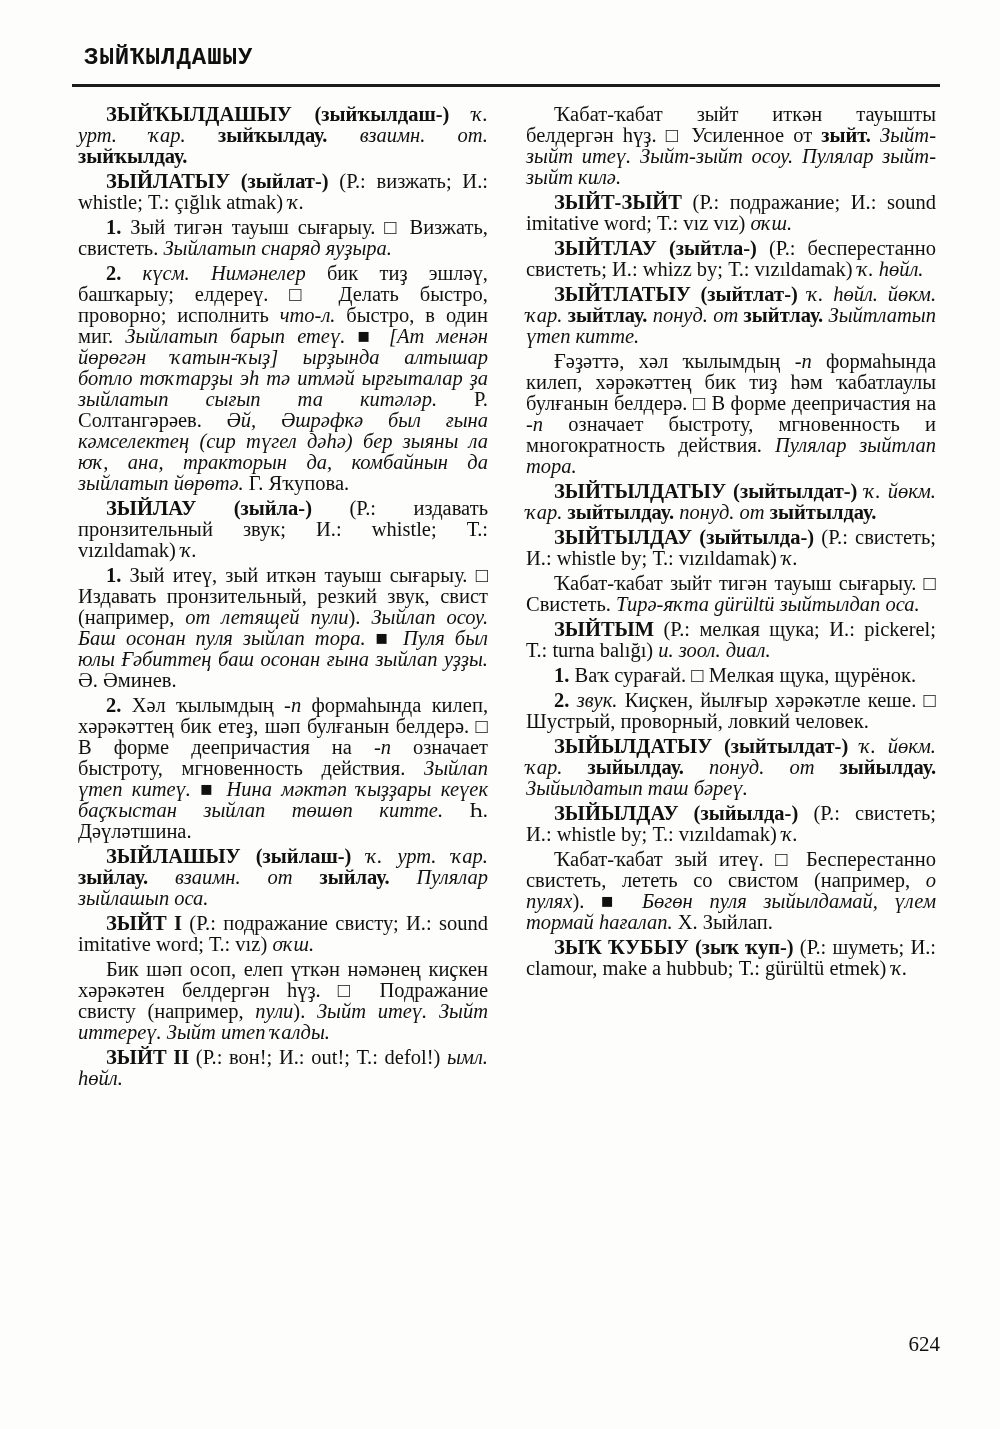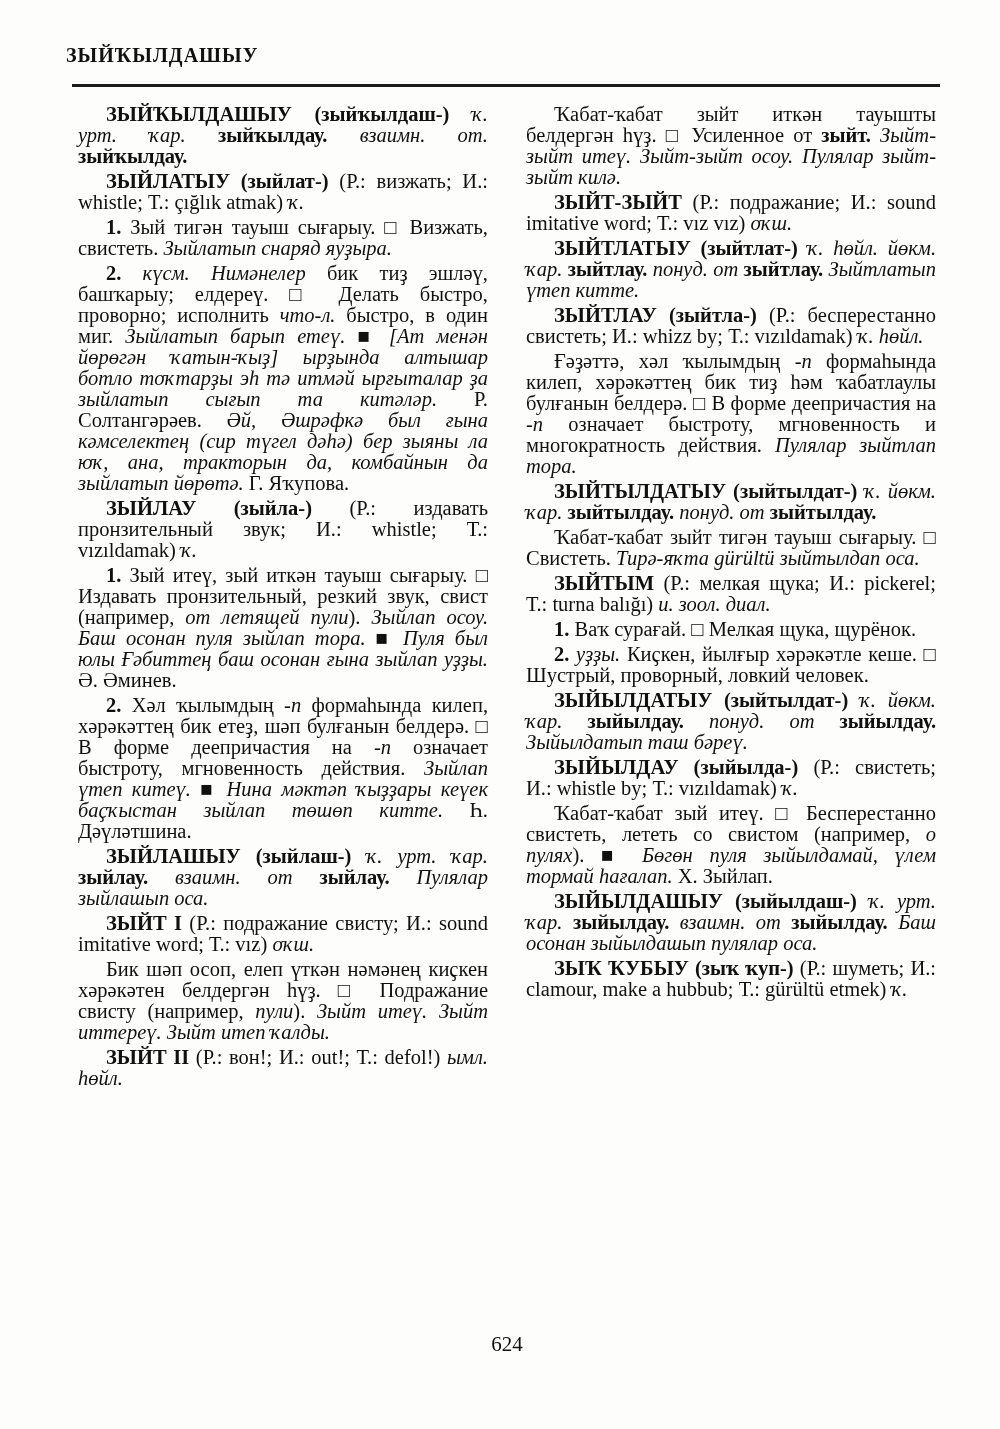--- a/index.html
+++ b/index.html
@@ -9,22 +9,22 @@
     font-family: "Liberation Serif", "DejaVu Serif", "DejaVu Sans", serif;
     color: #101010;
   }
   .page {
     position: relative;
     width: 1000px; height: 1429px;
     background: #fdfdfc;
     overflow: hidden;
   }
   .running-head {
-    position: absolute; left: 66px; top: 44px;
-    font-size: 20px; font-weight: bold; letter-spacing: 1px;
+    position: absolute; left: 84px; top: 44px;
+    font-size: 24px; font-weight: bold; letter-spacing: 1px; font-family: Liberation Mono, monospace;
   }
   .head-rule {
     position: absolute; left: 72px; top: 84px;
     width: 868px; height: 3px;
     background: #1c1c1c;
   }
   .columns {
     position: absolute; left: 74px; top: 100px;
     width: 866px;
     display: flex; gap: 30px;
@@ -36,21 +36,21 @@
     text-align: justify;
     font-size: 20.5px;
     line-height: 21px;
   }
   .seg-bold   { font-weight: bold; }
   .seg-italic { font-style: italic; }
   .seg-normal { }
   .page-number {
     position: absolute; left: 74px; top: 1332px;
     width: 866px;
-    text-align: center;
+    text-align: right;
     font-size: 21px;
   }
 </style>
 </head>
 <body>
 
 <div class="page">
   <div class="running-head">ЗЫЙҠЫЛДАШЫУ</div>
   <div class="head-rule"></div>
   <div class="columns">
@@ -63,29 +63,29 @@
         <p class="para"><span class="seg-bold">1. </span><span class="seg-normal">Зый итеү, зый иткән тауыш сығарыу. □ Издавать пронзительный, резкий звук, свист (например, </span><span class="seg-italic">от летящей пули</span><span class="seg-normal">). </span><span class="seg-italic">Зыйлап осоу. Баш осонан пуля зыйлап тора. </span><span class="seg-normal">■ </span><span class="seg-italic">Пуля был юлы Ғәбиттең баш осонан ғына зыйлап уҙҙы. </span><span class="seg-normal">Ә. Әминев.</span></p>
         <p class="para"><span class="seg-bold">2. </span><span class="seg-normal">Хәл ҡылымдың </span><span class="seg-italic">-п </span><span class="seg-normal">формаһында килеп, хәрәкәттең бик етеҙ, шәп булғанын белдерә. □ В форме деепричастия на </span><span class="seg-italic">-п </span><span class="seg-normal">означает быстроту, мгновенность действия. </span><span class="seg-italic">Зыйлап үтеп китеү. </span><span class="seg-normal">■ </span><span class="seg-italic">Нина мәктәп ҡыҙҙары кеүек баҫҡыстан зыйлап төшөп китте. </span><span class="seg-normal">Һ. Дәүләтшина.</span></p>
         <p class="para"><span class="seg-bold">ЗЫЙЛАШЫУ (зыйлаш-) </span><span class="seg-italic">ҡ. урт. ҡар. </span><span class="seg-bold">зыйлау. </span><span class="seg-italic">взаимн. от </span><span class="seg-bold">зыйлау. </span><span class="seg-italic">Пулялар зыйлашып оса.</span></p>
         <p class="para"><span class="seg-bold">ЗЫЙТ I </span><span class="seg-normal">(Р.: подражание свисту; И.: sound imitative word; Т.: vız) </span><span class="seg-italic">оҡш.</span></p>
         <p class="para"><span class="seg-normal">Бик шәп осоп, елеп үткән нәмәнең киҫкен хәрәкәтен белдергән һүҙ. □ Подражание свисту (например, </span><span class="seg-italic">пули</span><span class="seg-normal">). </span><span class="seg-italic">Зыйт итеү. Зыйт иттереү. Зыйт итеп ҡалды.</span></p>
         <p class="para"><span class="seg-bold">ЗЫЙТ II </span><span class="seg-normal">(Р.: вон!; И.: out!; Т.: defol!) </span><span class="seg-italic">ымл. һөйл.</span></p>
       </div>
     <div class="column" id="col-right">
         <p class="para"><span class="seg-normal">Ҡабат-ҡабат зыйт иткән тауышты белдергән һүҙ. □ Усиленное от </span><span class="seg-bold">зыйт. </span><span class="seg-italic">Зыйт-зыйт итеү. Зыйт-зыйт осоу. Пулялар зыйт-зыйт килә.</span></p>
         <p class="para"><span class="seg-bold">ЗЫЙТ-ЗЫЙТ </span><span class="seg-normal">(Р.: подражание; И.: sound imitative word; Т.: vız vız) </span><span class="seg-italic">оҡш.</span></p>
+        <p class="para"><span class="seg-bold">ЗЫЙТЛАУ (зыйтла-) </span><span class="seg-normal">(Р.: бесперестанно свистеть; И.: whizz by; Т.: vızıldamak) </span><span class="seg-italic">ҡ. һөйл.</span></p>
         <p class="para"><span class="seg-bold">ЗЫЙТЛАТЫУ (зыйтлат-) </span><span class="seg-italic">ҡ. һөйл. йөкм. ҡар. </span><span class="seg-bold">зыйтлау. </span><span class="seg-italic">понуд. от </span><span class="seg-bold">зыйтлау. </span><span class="seg-italic">Зыйтлатып үтеп китте.</span></p>
-        <p class="para"><span class="seg-bold">ЗЫЙТЛАУ (зыйтла-) </span><span class="seg-normal">(Р.: бесперестанно свистеть; И.: whizz by; Т.: vızıldamak) </span><span class="seg-italic">ҡ. һөйл.</span></p>
         <p class="para"><span class="seg-normal">Ғәҙәттә, хәл ҡылымдың </span><span class="seg-italic">-п </span><span class="seg-normal">формаһында килеп, хәрәкәттең бик тиҙ һәм ҡабатлаулы булғанын белдерә. □ В форме деепричастия на </span><span class="seg-italic">-п </span><span class="seg-normal">означает быстроту, мгновенность и многократность действия. </span><span class="seg-italic">Пулялар зыйтлап тора.</span></p>
         <p class="para"><span class="seg-bold">ЗЫЙТЫЛДАТЫУ (зыйтылдат-) </span><span class="seg-italic">ҡ. йөкм. ҡар. </span><span class="seg-bold">зыйтылдау. </span><span class="seg-italic">понуд. от </span><span class="seg-bold">зыйтылдау.</span></p>
+        <p class="para"><span class="seg-bold">ЗЫЙТЫЛДАУ (зыйтылда-) </span><span class="seg-normal">(Р.: свистеть; И.: whistle by; Т.: vızıldamak) </span><span class="seg-italic">ҡ.</span></p>
         <p class="para"><span class="seg-normal">Ҡабат-ҡабат зыйт тигән тауыш сығарыу. □ Свистеть. </span><span class="seg-italic">Тирә-яҡта gürültü зыйтылдап оса.</span></p>
         <p class="para"><span class="seg-bold">ЗЫЙТЫМ </span><span class="seg-normal">(Р.: мелкая щука; И.: pickerel; Т.: turna balığı) </span><span class="seg-italic">и. зоол. диал.</span></p>
         <p class="para"><span class="seg-bold">1. </span><span class="seg-normal">Ваҡ сурағай. □ Мелкая щука, щурёнок.</span></p>
-        <p class="para"><span class="seg-bold">2. </span><span class="seg-italic">уҙҙы. </span><span class="seg-normal">Киҫкен, йылғыр хәрәкәтле кеше. □ Шустрый, проворный, ловкий человек.</span></p>
+        <p class="para"><span class="seg-bold">2. </span><span class="seg-italic">звук. </span><span class="seg-normal">Киҫкен, йылғыр хәрәкәтле кеше. □ Шустрый, проворный, ловкий человек.</span></p>
         <p class="para"><span class="seg-bold">ЗЫЙЫЛДАТЫУ (зыйтылдат-) </span><span class="seg-italic">ҡ. йөкм. ҡар. </span><span class="seg-bold">зыйылдау. </span><span class="seg-italic">понуд. от </span><span class="seg-bold">зыйылдау. </span><span class="seg-italic">Зыйылдатып таш бәреү.</span></p>
         <p class="para"><span class="seg-bold">ЗЫЙЫЛДАУ (зыйылда-) </span><span class="seg-normal">(Р.: свистеть; И.: whistle by; Т.: vızıldamak) </span><span class="seg-italic">ҡ.</span></p>
         <p class="para"><span class="seg-normal">Ҡабат-ҡабат зый итеү. □ Бесперестанно свистеть, лететь со свистом (например, </span><span class="seg-italic">о пулях</span><span class="seg-normal">). ■ </span><span class="seg-italic">Бөгөн пуля зыйылдамай, үлем тормай һағалап. </span><span class="seg-normal">Х. Зыйлап.</span></p>
-        <p class="para"><span class="seg-bold">ЗЫЙЫЛДАШЫУ (зыйылдаш-) </span><span class="seg-italic">ҡ. урт. ҡар. </span><span class="seg-bold">зыйылдау. </span><span class="seg-italic">взаимн. от </span><span class="seg-bold">зыйылдау. </span><span class="seg-italic">Баш осонан зыйылдашып пулялар оса.</span></p>
         <p class="para"><span class="seg-bold">ЗЫҠ ҠУБЫУ (зыҡ ҡуп-) </span><span class="seg-normal">(Р.: шуметь; И.: clamour, make a hubbub; Т.: gürültü etmek) </span><span class="seg-italic">ҡ.</span></p>
       </div>
   </div>
   <div class="page-number">624</div>
 </div>
 
 </body></html>

